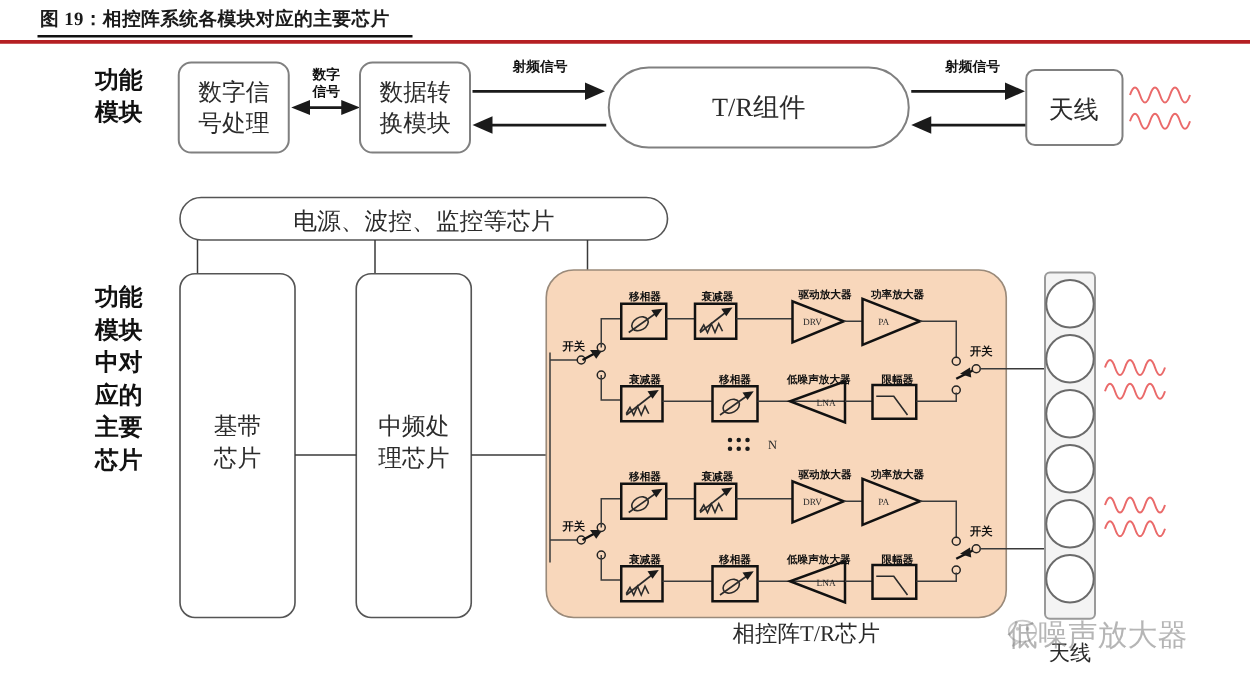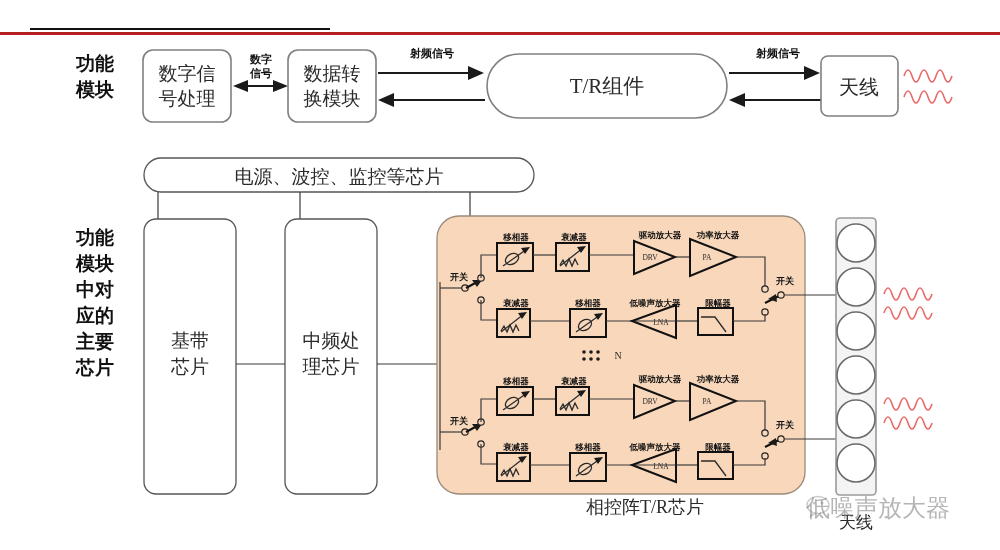--- a/index.html
+++ b/index.html
@@ -51,20 +51,21 @@
     font-size:24px;color:#7a7a7a;opacity:.55;white-space:nowrap;
   }
   .wm-icon{
     position:absolute;left:806px;top:495px;width:30px;height:26px;opacity:.45;
   }
 </style>
 </head>
 <body>
 
 <div class="fig-header">
+  <div class="fig-title">图 19：相控阵系统各模块对应的主要芯片</div>
   <div class="title-underline"></div>
 </div>
 <div class="red-rule"></div>
 
 <svg class="diagram" viewBox="0 0 1000 550">
 
   <g>
 
     <text class="lbl-bold" x="76" y="70" font-size="19">功能</text>
     <text class="lbl-bold" x="76" y="96" font-size="19">模块</text>

